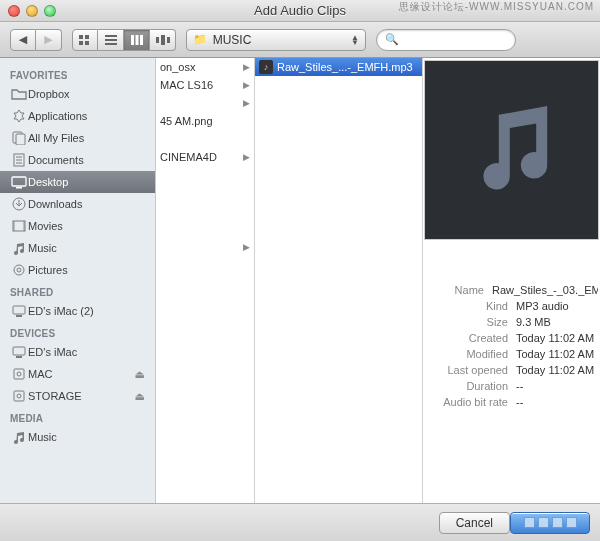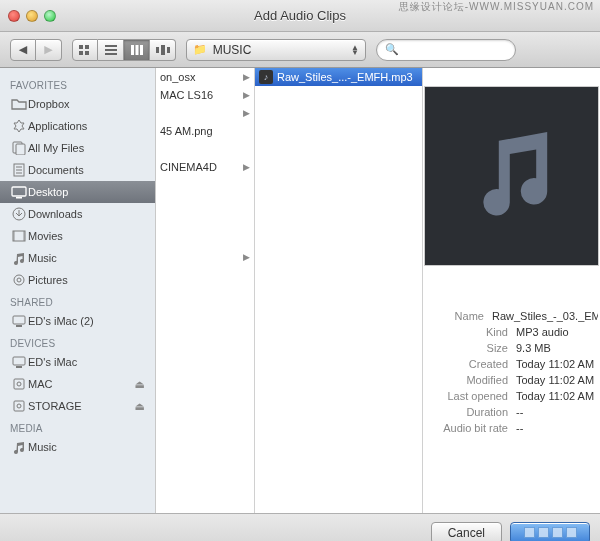--- a/index.html
+++ b/index.html
@@ -1,17 +1,17 @@
 <!DOCTYPE html>
 <html><head>
 <meta charset="utf-8">
 <style>
 *{margin:0;padding:0;box-sizing:border-box;font-family:"Lucida Grande","Helvetica Neue",Arial,sans-serif;font-size:11px;-webkit-font-smoothing:antialiased}
 html,body{width:600px;height:541px;overflow:hidden;background:#ededed}
-.titlebar{height:32px;background:linear-gradient(#ebebeb,#d5d5d5);border-bottom:1px solid #b0b0b0;display:flex;align-items:center;padding:0 8px;position:relative}
+.titlebar{height:22px;background:linear-gradient(#ebebeb,#d5d5d5);border-bottom:1px solid #b0b0b0;display:flex;align-items:center;padding:0 8px;position:relative}
 .traffic{display:flex;gap:6px}
 .tl{width:12px;height:12px;border-radius:50%;border:1px solid rgba(0,0,0,.25)}
 .tl.red{background:radial-gradient(circle at 40% 35%,#ff8a80,#e0443e)}
 .tl.yel{background:radial-gradient(circle at 40% 35%,#ffe082,#e0a030)}
 .tl.grn{background:radial-gradient(circle at 40% 35%,#b9f6ca,#28c840)}
 .title{position:absolute;left:0;right:0;text-align:center;font-size:13px;color:#3a3a3a;text-shadow:0 1px 0 #fff}
 .watermark{position:absolute;top:0;right:6px;font-size:10px;color:#8a8a8a;letter-spacing:1px}
 .toolbar{height:36px;background:linear-gradient(#e8e8e8,#cfcfcf);border-bottom:1px solid #9a9a9a;display:flex;align-items:center;padding:0 10px;gap:10px}
 .seg{display:flex}
 .btn{height:22px;background:linear-gradient(#fdfdfd,#dcdcdc);border:1px solid #9a9a9a;display:flex;align-items:center;justify-content:center;color:#555;box-shadow:inset 0 1px 0 #fff}
@@ -20,41 +20,41 @@
 .seg .btn:last-child{border-radius:0 4px 4px 0}
 .btn.sq{width:26px}
 .btn.active{background:linear-gradient(#9a9a9a,#7a7a7a);color:#fff;box-shadow:inset 0 1px 2px rgba(0,0,0,.3)}
 .path-pop{width:180px;padding:0 6px;border-radius:4px;gap:6px;justify-content:flex-start}
 .path-pop .fico{color:#5a8ac8}
 .path-pop .lab{flex:1;text-align:left;color:#333;font-size:12px}
 .search{flex:1;max-width:140px;height:22px;border:1px solid #a0a0a0;border-radius:11px;background:#fff;display:flex;align-items:center;padding:0 8px;color:#8a8a8a;box-shadow:inset 0 1px 2px rgba(0,0,0,.15)}
 .search input{border:none;outline:none;width:100%;margin-left:4px;font-size:11px;background:transparent}
 .content{display:flex;height:445px;background:#fff}
 .sidebar{width:156px;background:#e7ecf1;border-right:1px solid #c8c8c8;padding-top:6px;overflow:hidden}
-.sb-h{font-size:10px;font-weight:normal;color:#7b828a;padding:6px 10px 2px;text-transform:uppercase;letter-spacing:.2px}
+.sb-h{font-size:10px;font-weight:bold;color:#7b828a;padding:6px 10px 2px;text-transform:uppercase;letter-spacing:.2px}
 .sb-i{display:flex;align-items:center;height:22px;padding:0 10px;color:#3e3e3e}
 .sb-i .ic{width:18px;height:16px;display:flex;align-items:center;justify-content:center;color:#7c7c7c}
 .sb-i.sel{background:linear-gradient(#8a8f96,#6f747c);color:#fff}
 .sb-i.sel .ic{color:#fff}
 .sb-i .ej{margin-left:auto;color:#8a8a8a}
 .col{border-right:1px solid #d0d0d0;overflow:hidden}
 .col1{width:99px}
 .col.list .row{display:flex;align-items:center;height:18px;padding:0 4px 0 4px;font-size:11px;color:#333;white-space:nowrap;position:relative}
 .col.list .row .ar{position:absolute;right:4px;color:#8a8a8a;font-size:9px}
 .col2{width:168px}
 .col2 .row.sel{background:linear-gradient(#4f8fe6,#2a62c8);color:#fff}
 .col2 .row .mus{width:14px;height:14px;background:#333;border-radius:2px;margin-right:4px;display:flex;align-items:center;justify-content:center;color:#bac4d6;font-size:9px}
-.preview{flex:1;padding:18px 0 0 0;overflow:hidden}
+.preview{flex:1;padding:2px 0 0 0;overflow:hidden}
 .thumb{width:175px;height:180px;background:#2b2e33;margin:0 auto;display:flex;align-items:center;justify-content:center;border:1px solid #ccc}
 .thumb svg{width:110px;height:110px}
 .meta{margin-top:42px;padding-right:2px}
 .meta .mr{display:flex;height:16px;align-items:center}
 .meta .k{width:85px;text-align:right;color:#888;margin-right:8px}
 .meta .v{color:#333;white-space:nowrap;overflow:hidden}
-.footer{height:38px;background:linear-gradient(#e9e9e9,#d5d5d5);border-top:1px solid #b0b0b0;display:flex;align-items:center;justify-content:flex-end;padding:8px 10px;gap:8px}
+.footer{height:38px;background:linear-gradient(#e9e9e9,#d5d5d5);border-top:1px solid #b0b0b0;display:flex;align-items:center;justify-content:flex-end;padding:8px 10px;}
 .fbtn{height:22px;padding:0 16px;border:1px solid #9a9a9a;border-radius:4px;background:linear-gradient(#fdfdfd,#dedede);font-size:12px;color:#333;box-shadow:inset 0 1px 0 #fff}
 .fbtn.primary{background:linear-gradient(#86bdf4,#3f82d8);color:#fff;border-color:#3366aa;position:relative;overflow:hidden;width:80px;padding:0}
 .scribble{position:absolute;inset:0;display:flex;align-items:center;justify-content:center;gap:3px}
 .scribble span{width:11px;height:11px;background:#cfe2f7;border:1px solid #6a9ed8;opacity:.85}
 </style>
 </head>
 <body>
 
 <div class="titlebar">
   <div class="traffic">

